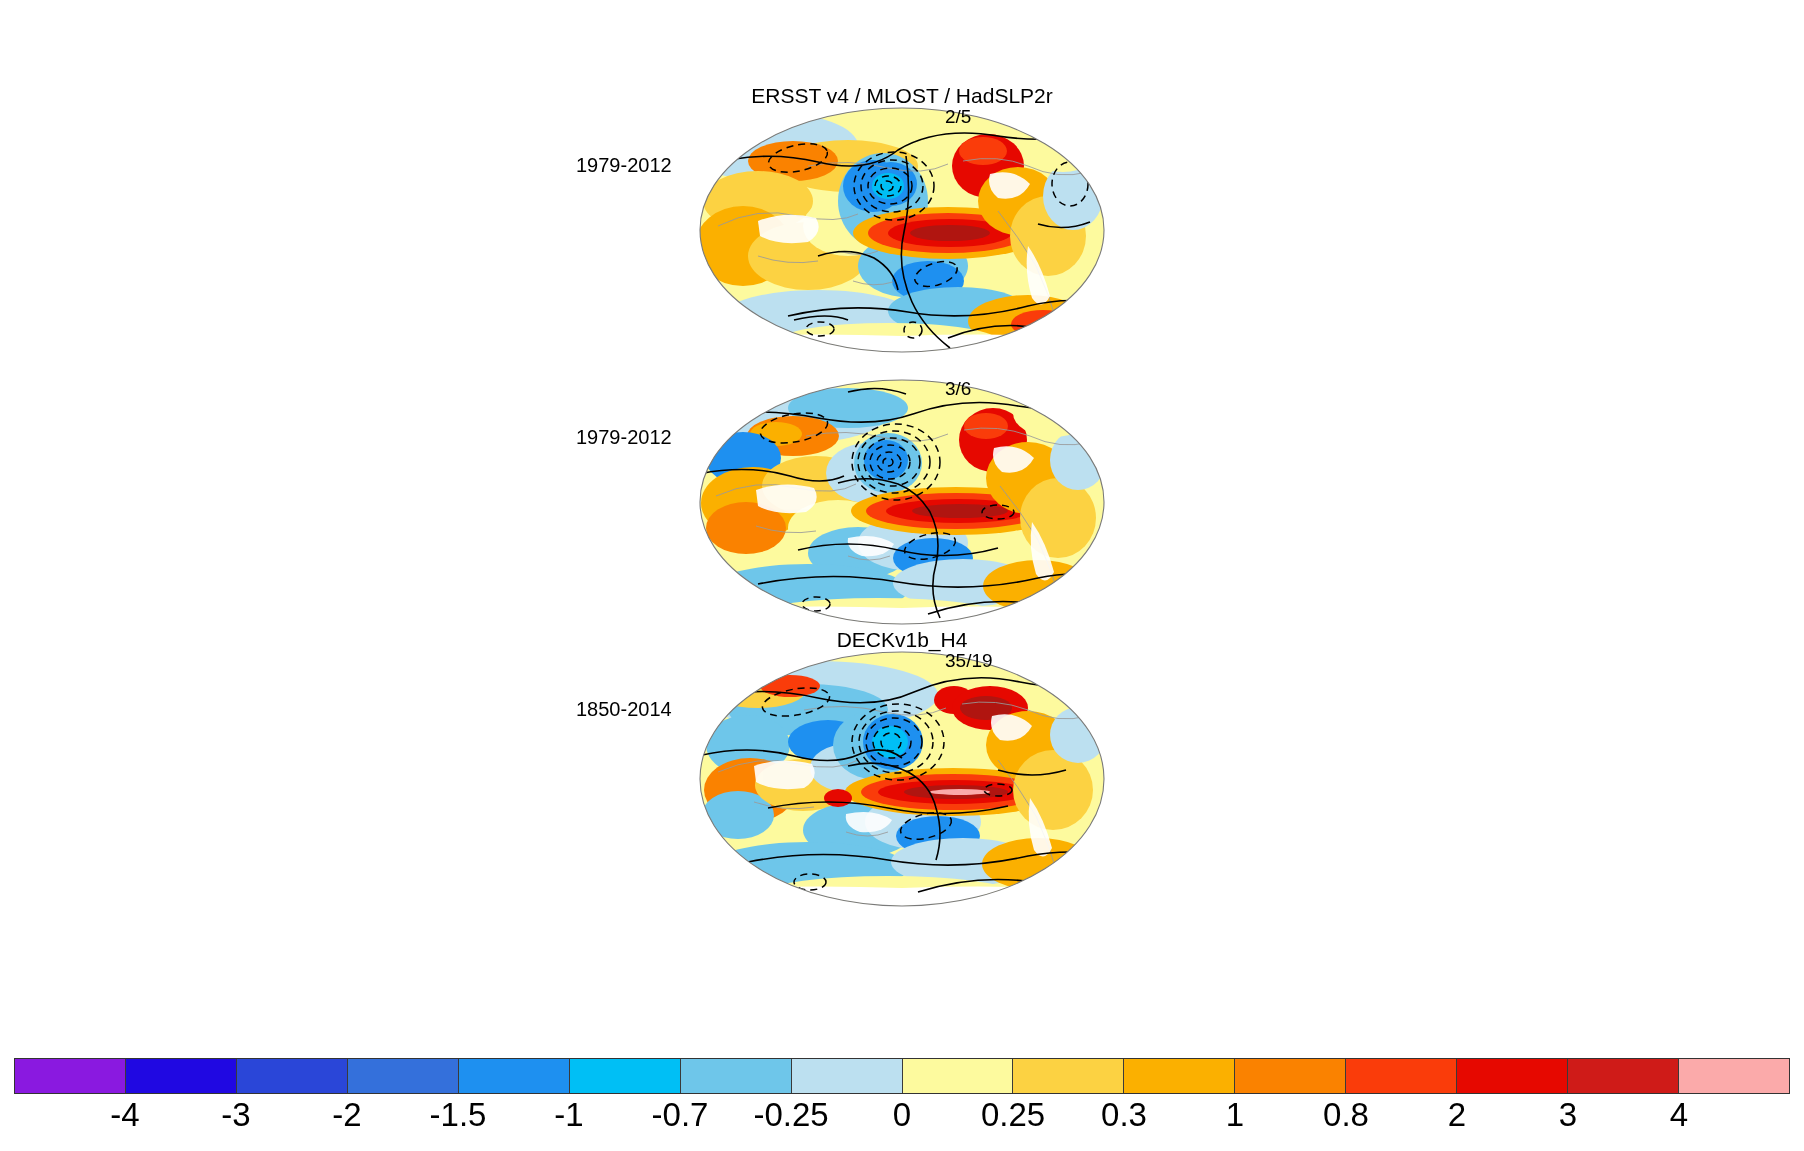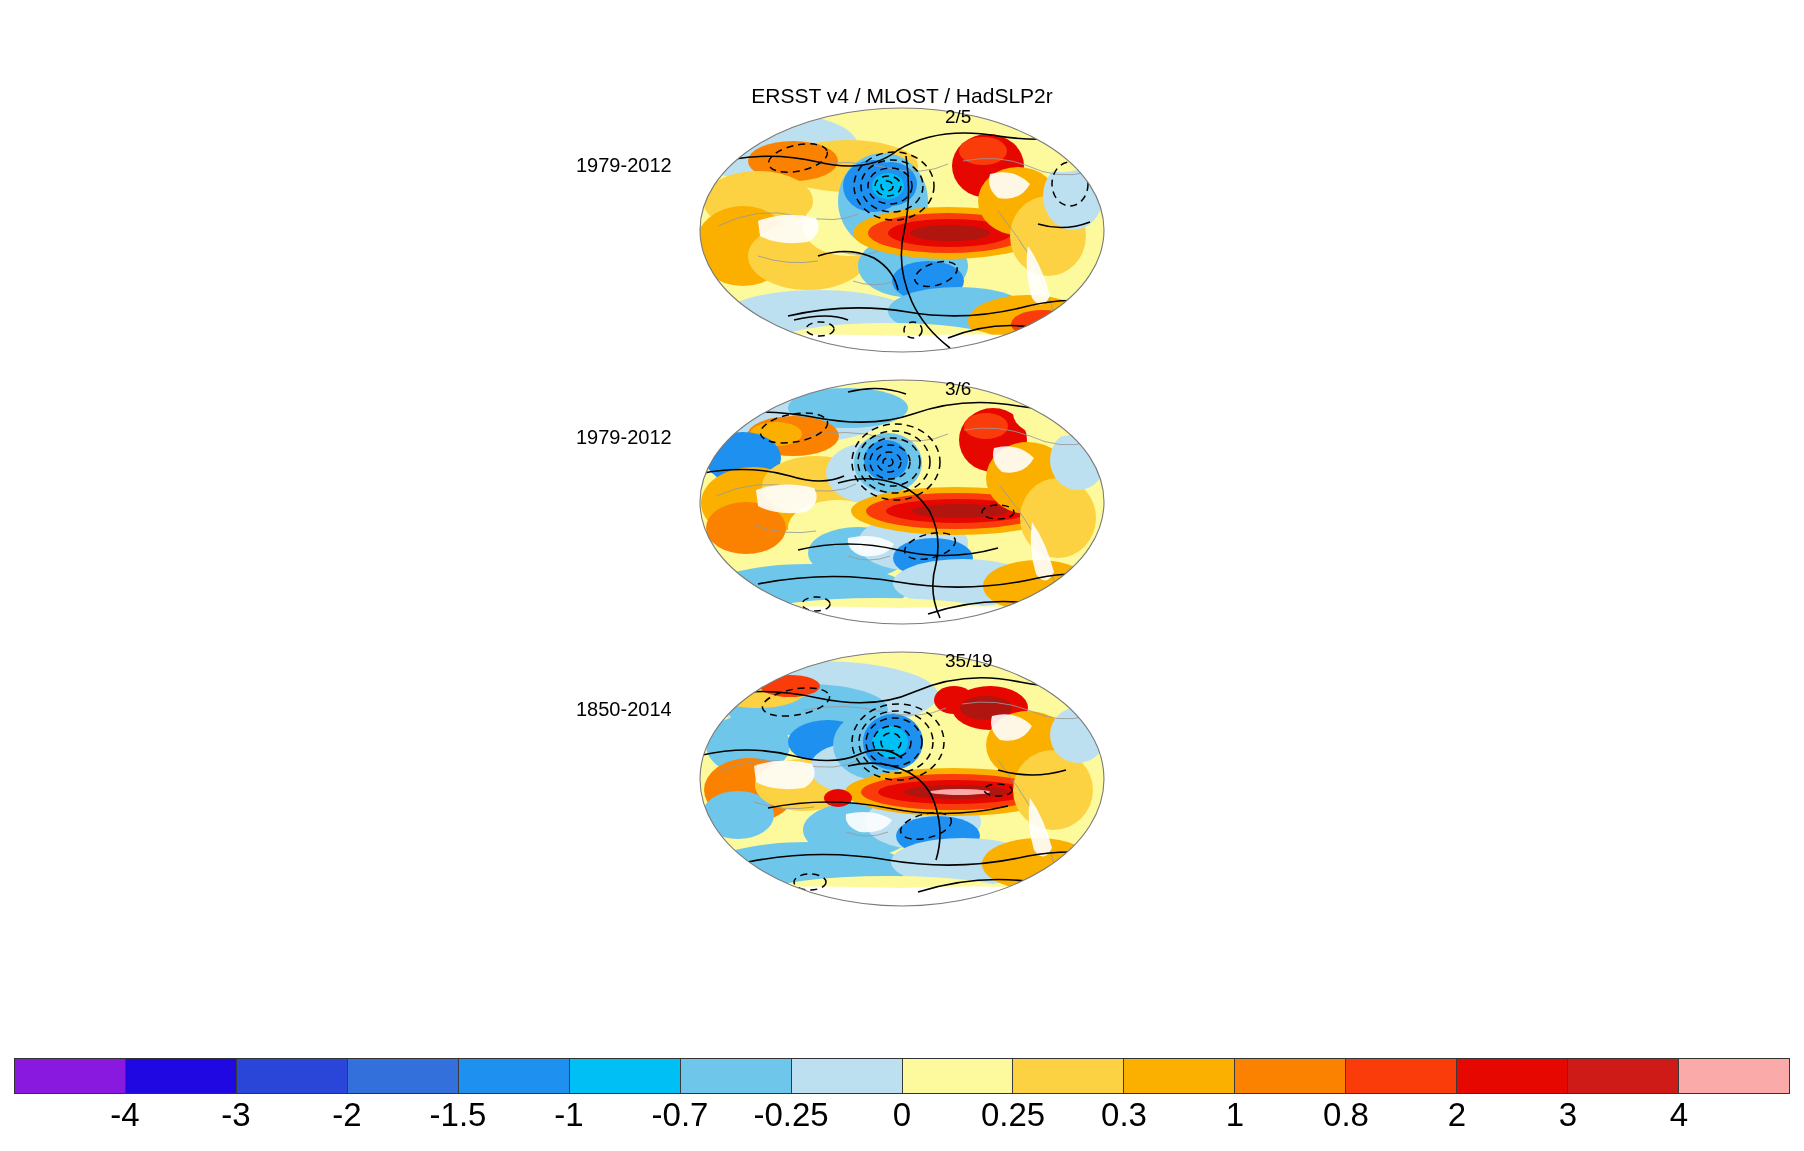--- a/index.html
+++ b/index.html
@@ -261,20 +261,21 @@
             <ellipse cx="300" cy="134" rx="16" ry="7"></ellipse>
             <ellipse cx="118" cy="226" rx="14" ry="7"></ellipse>
           </g>
         </g>
         <ellipse cx="204" cy="124" rx="202" ry="122" fill="none" stroke="#7a7a7a" stroke-width="1.1"></ellipse>
       </svg>
     </div>
   </div>
 
   <div class="panel" id="panel-2">
+    <div class="panel-title">DECKv1b_H4</div>
     <div class="panel-years">1850-2014</div>
     <div class="panel-count">35/19</div>
     <div class="map-wrap">
       <svg viewBox="0 0 408 258" preserveAspectRatio="none">
         <defs>
             <clipPath id="clip2">
               <ellipse cx="204" cy="129" rx="202" ry="127"></ellipse>
             </clipPath>
           </defs>
         <g clip-path="url(#clip2)">

